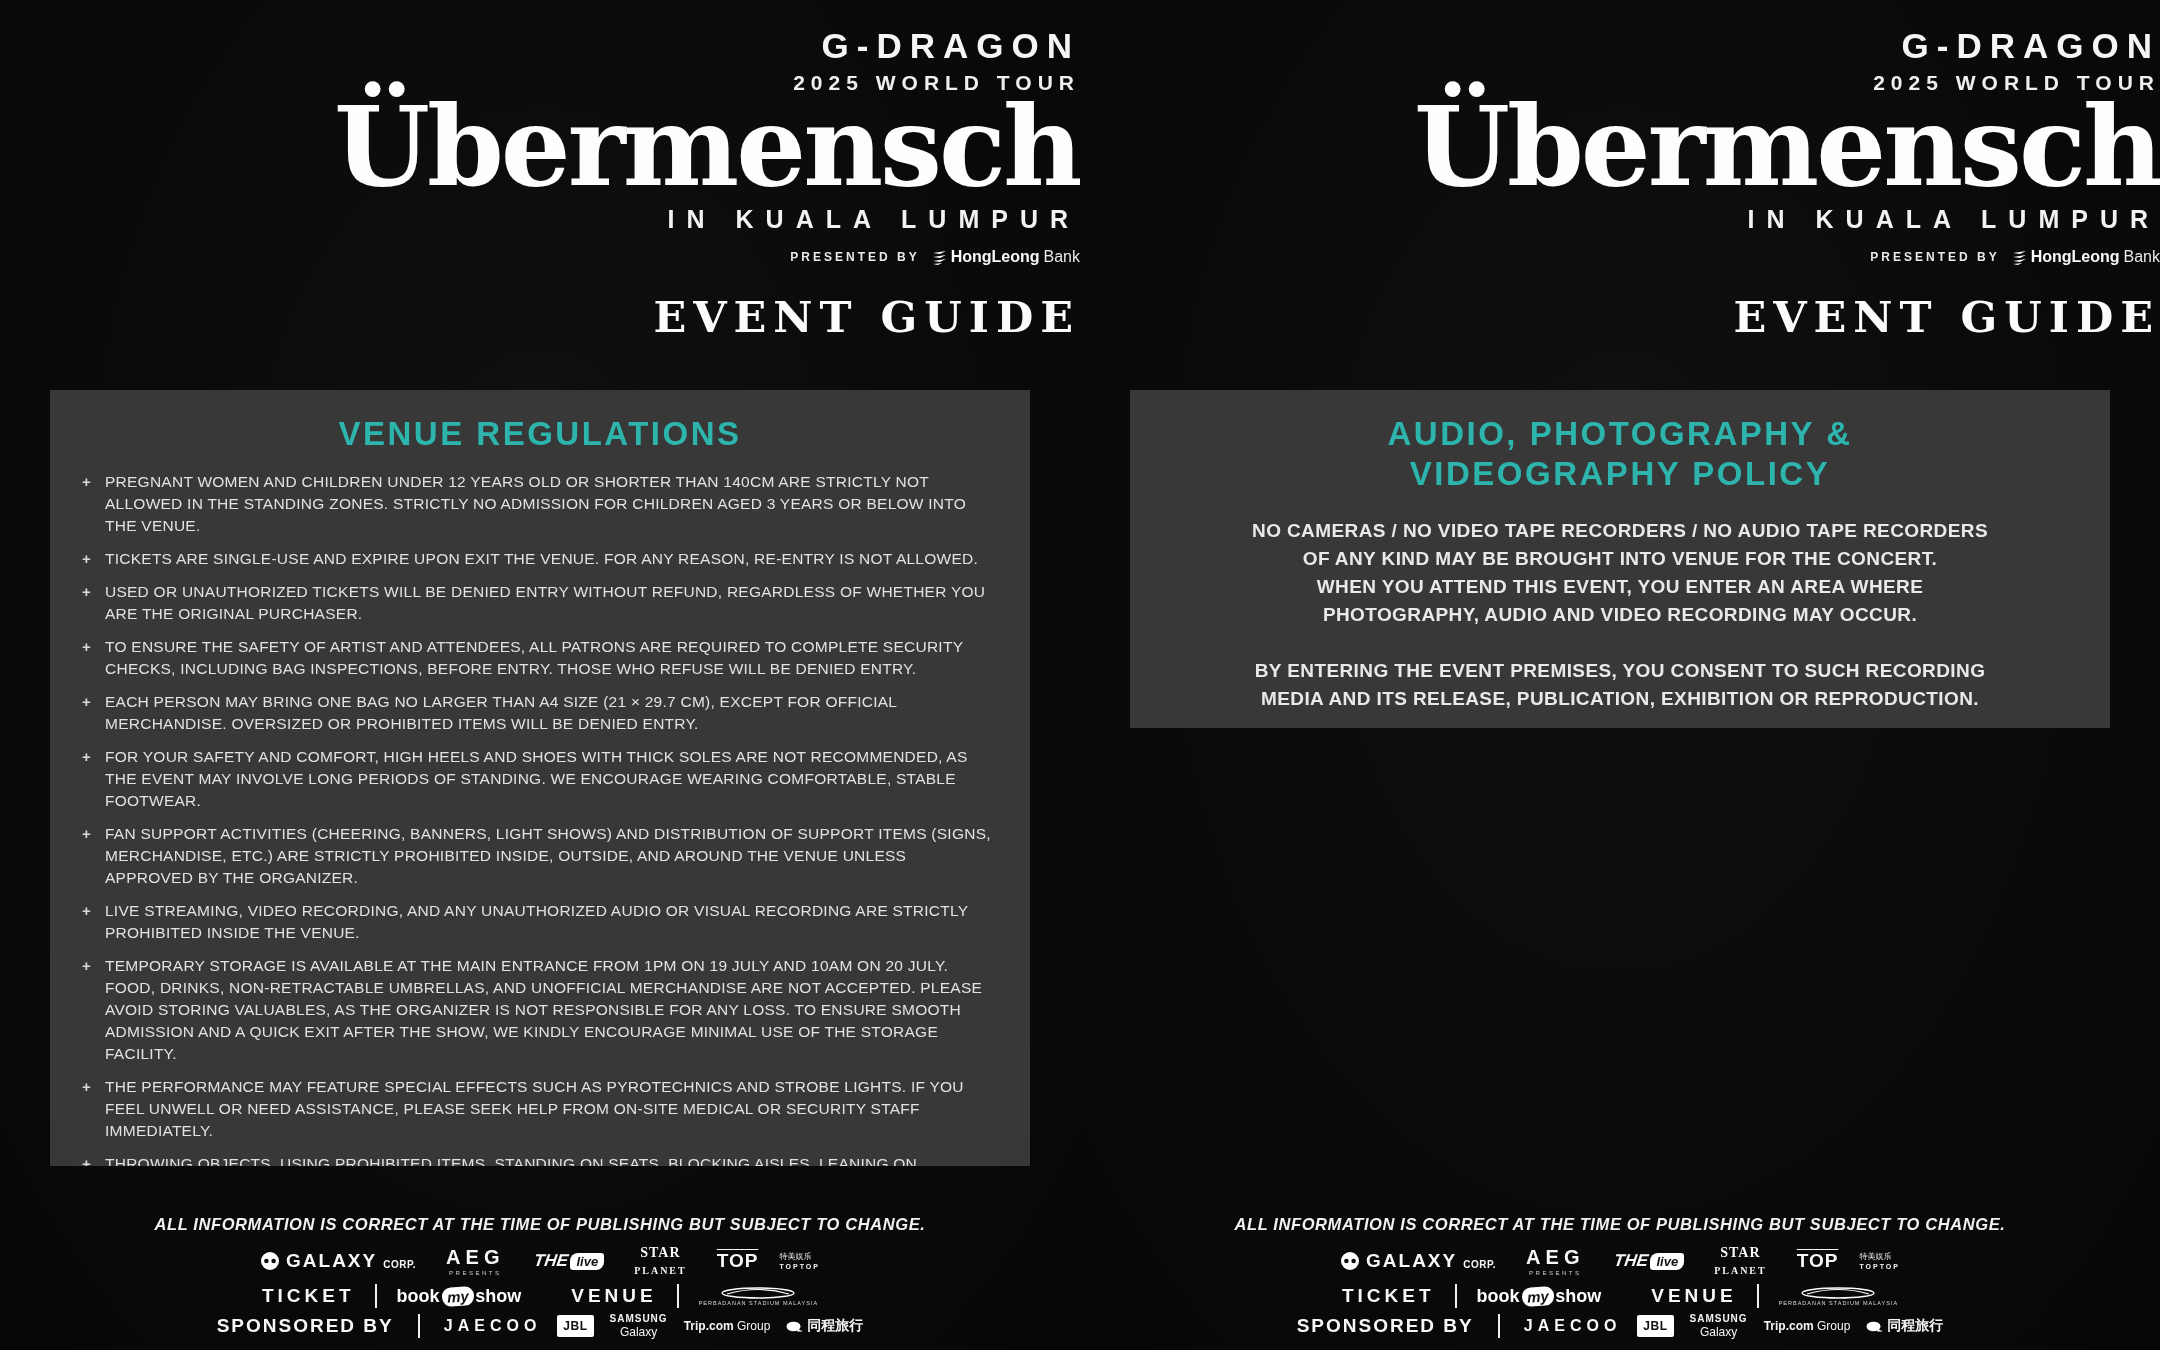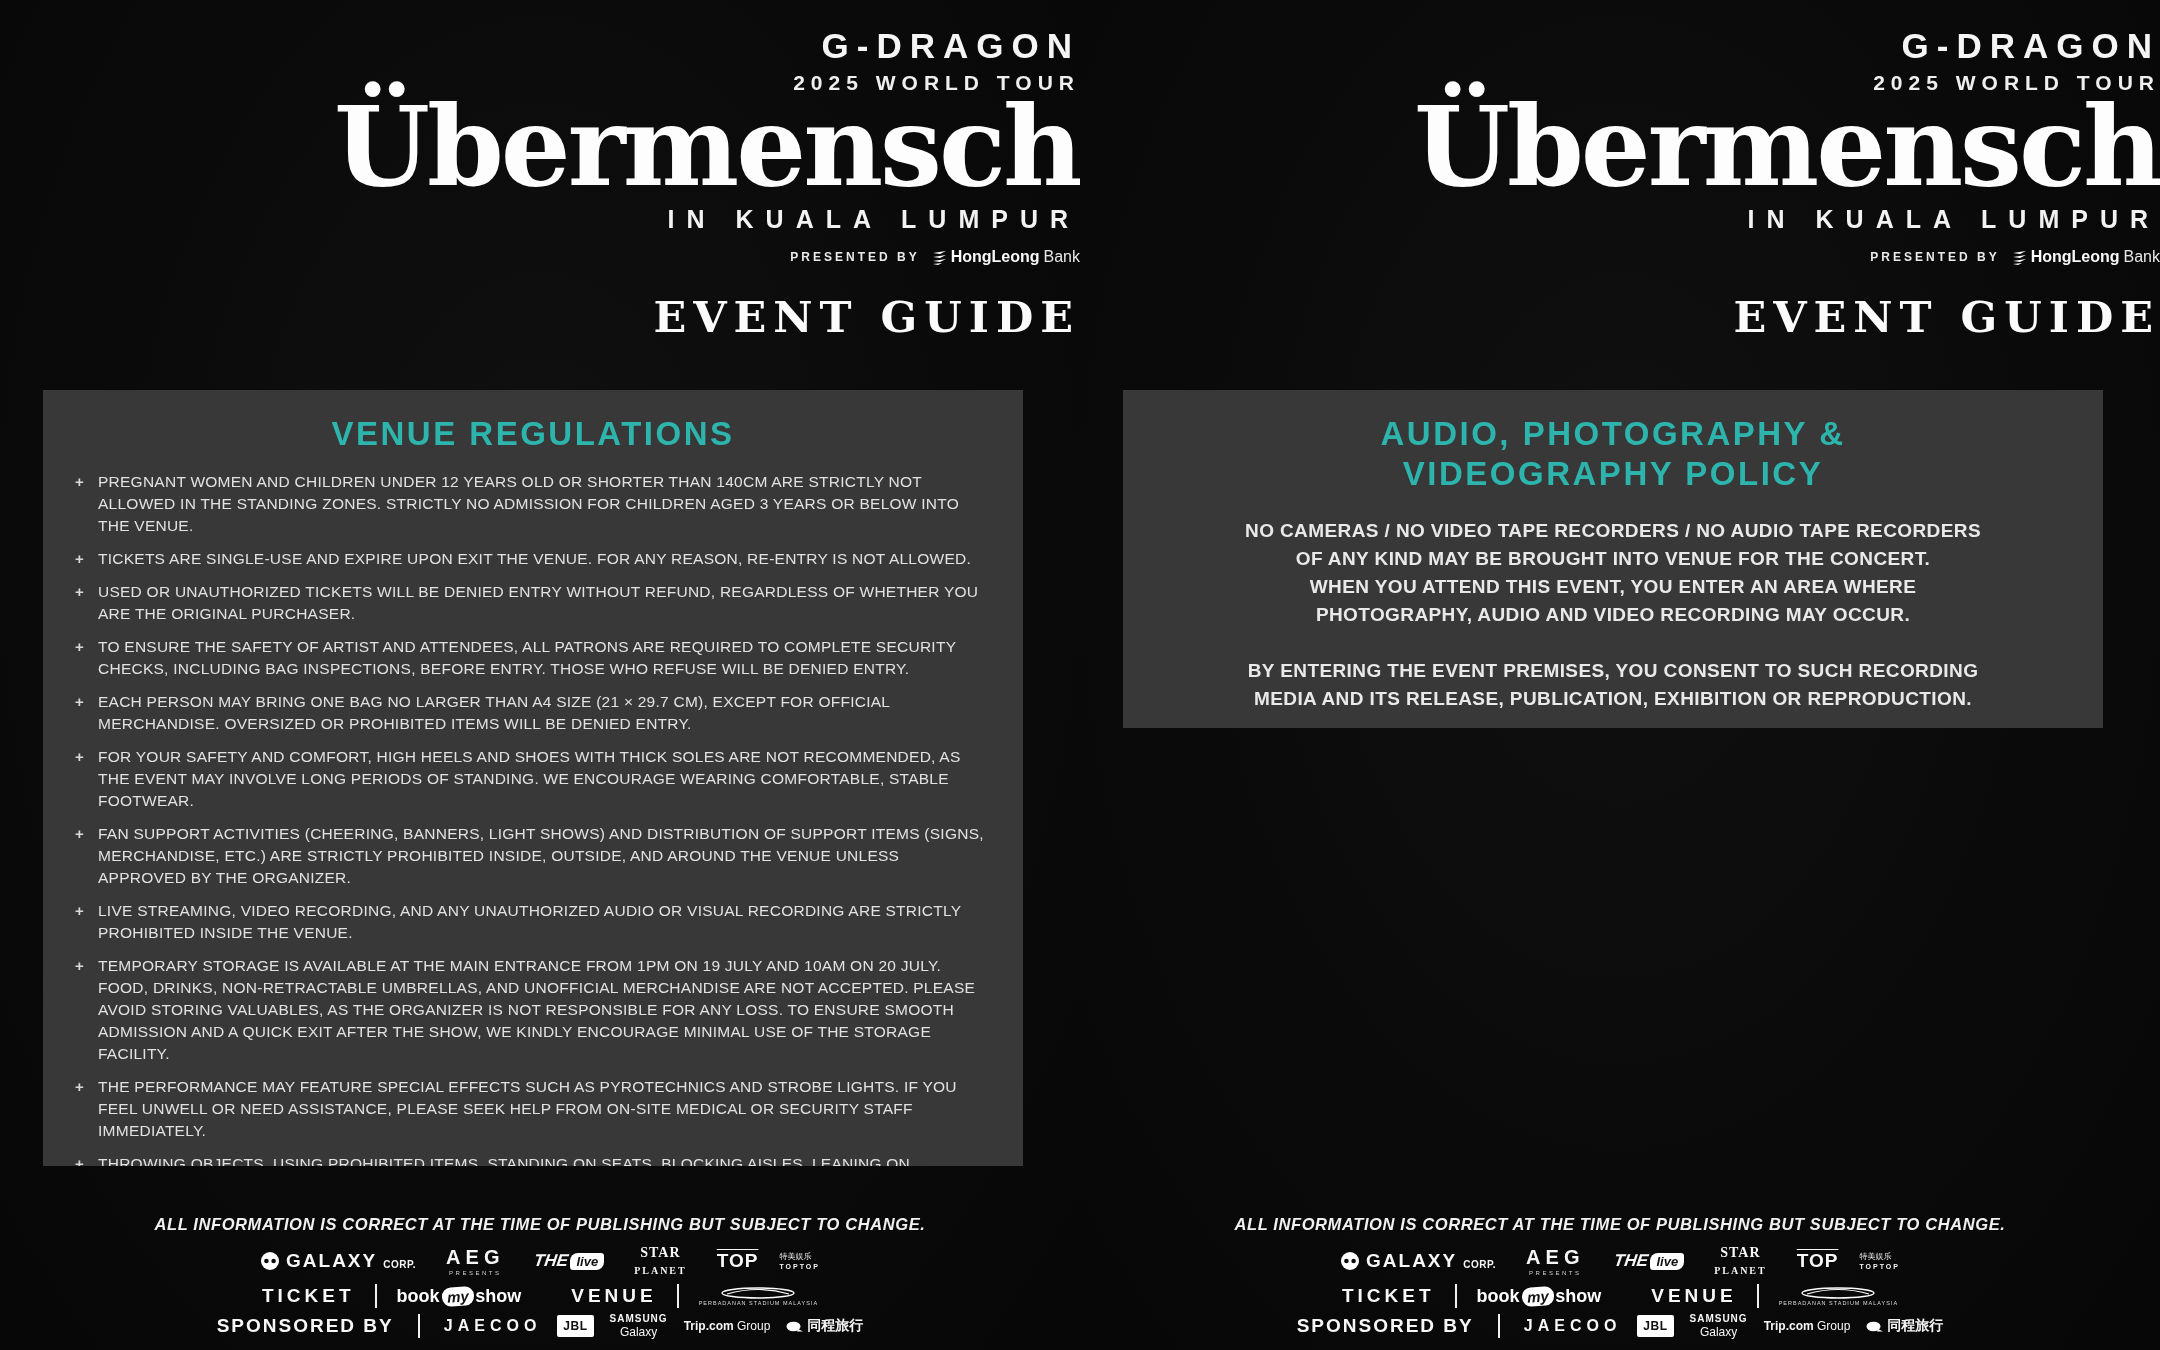--- a/index.html
+++ b/index.html
@@ -28,21 +28,21 @@
   .presented-label{font-size:12px;font-weight:bold;letter-spacing:3px;color:#e9e9e9;}
   .hlb{display:flex;align-items:center;gap:4px;}
   .hlb-name{font-size:16px;font-weight:bold;color:#fafafa;}
   .hlb-suffix{font-size:16px;font-weight:normal;color:#e8e8e8;}
   .event-guide{
     font-family:"DejaVu Serif",serif;font-weight:bold;
     font-size:43px;letter-spacing:7px;margin-top:26px;color:#fbfbfb;white-space:nowrap;
   }
   
   .panel{
-    position:absolute;left:43px;width:980px;background:#383838;
+    position:absolute;left:50px;width:980px;background:#383838;
     box-sizing:border-box;overflow:hidden;
   }
   .panel-left{top:390px;height:776px;padding:24px 30px 0 30px;}
   .panel-right{top:390px;height:338px;padding:24px 40px 0 40px;}
   .panel-title{
     color:#2db4ac;text-align:center;font-weight:bold;
     font-size:33px;letter-spacing:2.5px;line-height:1.22;white-space:pre-line;
   }
   ul.rules{list-style:none;margin:17px 0 0 0;padding:0 2px;}
   li.rule{

